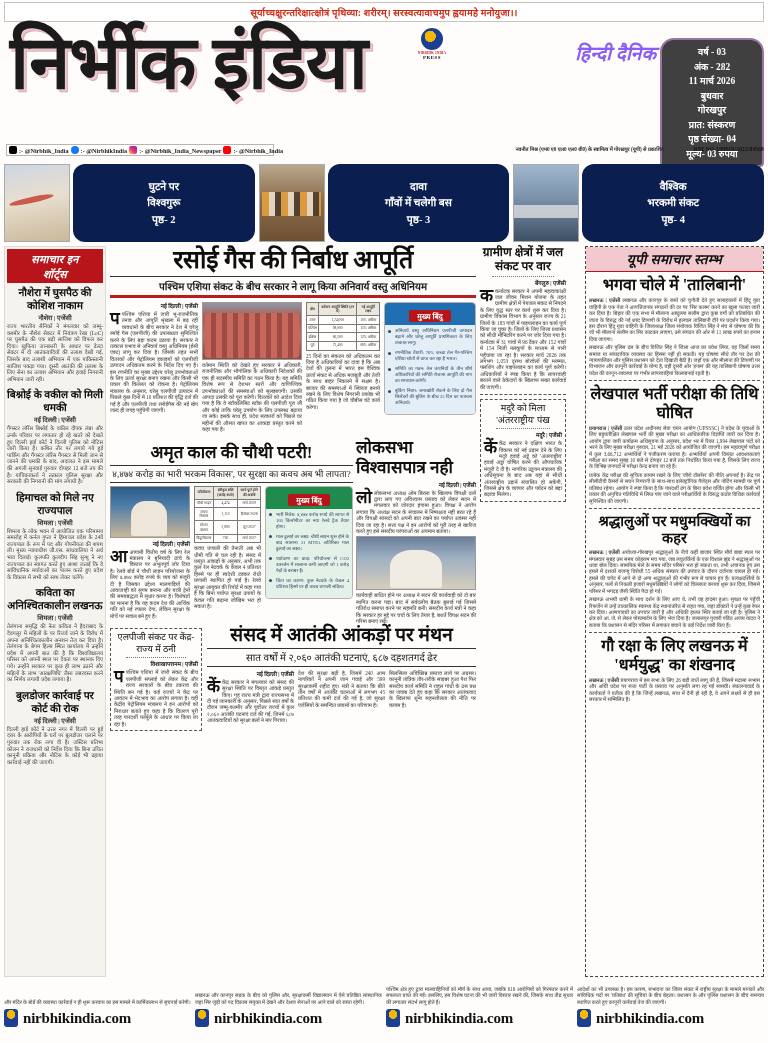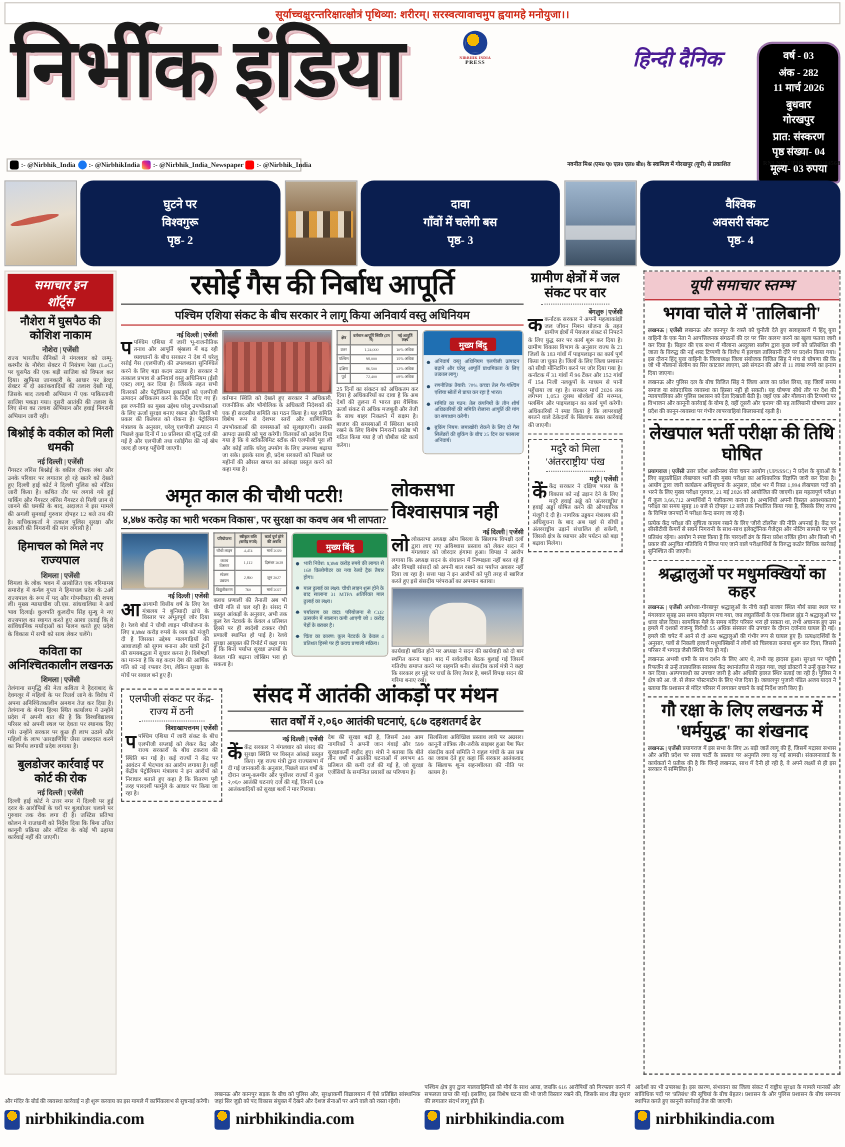--- a/index.html
+++ b/index.html
@@ -39,27 +39,27 @@
   }
   .mast-logo .ring {
     width: 22px; height: 22px; border-radius: 50%;
     border: 2px solid #1c3f94; margin: 0 auto;
     background: radial-gradient(circle at 40% 35%, #f5b800 0 35%, #1c3f94 36% 100%);
   }
   .mast-logo .lg1 { font-size: 3.4px; color: #b81c22; font-weight: bold; margin-top: 1px; letter-spacing:.2px;}
   .mast-logo .lg2 { font-size: 5px; color: #111; font-weight: bold; letter-spacing: .5px; }
   .mast-sub {
     position: absolute; right: 112px; top: 18px;
-    font-size: 19px; font-weight: bold; color: #4c1d95;
+    font-size: 19px; font-weight: bold; color: #8b5cf6;
     font-style: italic;
   }
   .mast-box {
     position: absolute; right: 4px; top: 16px;
-    width: 76px; padding: 5px 2px 4px;
-    background: #000000; color: #fff; text-align: center;
+    width: 104px; padding: 5px 2px 4px;
+    background: #404040; color: #fff; text-align: center;
     border: 2px solid #9b73a8;
     border-radius: 14px 14px 4px 4px;
   }
   .mast-box div { font-size: 9.4px; font-weight: bold; line-height: 14.5px; white-space: nowrap; }
   .mast-rni {
     position: absolute; right: 4px; top: 144px;
     font-size: 5.4px; font-weight: bold; color: #111; letter-spacing: .2px;
   }
 
   
@@ -135,21 +135,21 @@
     word-spacing: .4px;
   }
 
   
   .lead-head {
     font-size: 25px; font-weight: bold; text-align: center; color: #0e0e0e;
     line-height: 1.08; letter-spacing: -.3px;
   }
   .lead-sub {
     font-size: 10.2px; font-weight: bold; text-align: center; color: #1c1c1c;
-    border-top: 1px solid #333; border-bottom: 1px solid #b91c1c;
+    border-top: 1px solid #333; border-bottom: 3px solid #b91c1c;
     margin: 3px 0 4px; padding: 2px 0;
   }
   .dateline { font-size: 5.8px; font-weight: bold; text-align: right; color: #222; margin-bottom: 1px; }
   .colgrid { display: flex; gap: 4px; }
   .ctext { font-size: 5.2px; line-height: 6.4px; text-align: justify; color: #3a3a3a; }
   .ctext .dropcap {
     float: left; font-size: 17px; line-height: 14px; font-weight: bold;
     padding: 1px 2px 0 0; color: #111;
   }
   .photo { border: 1px solid #999; position: relative; overflow: hidden; }
@@ -198,21 +198,21 @@
     content: ""; position: absolute; left: 0; top: 1.6px;
     width: 3px; height: 3px; border-radius: 50%; background: #2e4f6b;
   }
 
   
   .sec-head {
     font-size: 17px; font-weight: bold; text-align: center; color: #0f0f0f;
     line-height: 1.12; margin: 5px 0 2px;
   }
   .sec-sub {
-    font-size: 9px; font-weight: bold; text-align: center; color: #1c1c1c;
+    font-size: 9px; font-weight: normal; text-align: center; color: #1c1c1c;
     border-top: 1px solid #333; border-bottom: 1px solid #333;
     margin: 2px 0 3px; padding: 1.5px 0;
   }
   .sec-head-md { font-size: 14.5px; font-weight: bold; text-align: center; line-height: 1.15; color: #101010; }
 
   
   .brief {
     border: 1px dashed #555; padding: 3px; margin-top: 4px;
   }
   .brief-title {
@@ -310,21 +310,21 @@
       <div class="promo-box">
         <span>दावा</span>
         <span>गाँवों में चलेगी बस</span>
         <span class="pg">पृष्ठ- 3</span>
       </div>
     </div>
     <div class="promo">
       <div class="promo-img img-port"></div>
       <div class="promo-box">
         <span>वैश्विक</span>
-        <span>अवसरी संकट</span>
+        <span>भरकमी संकट</span>
         <span class="pg">पृष्ठ- 4</span>
       </div>
     </div>
   </div>
 
   <div class="body-wrap">
 
     <div class="col-left">
       <div class="shorts-head">समाचार इन शॉर्ट्स</div>
 

